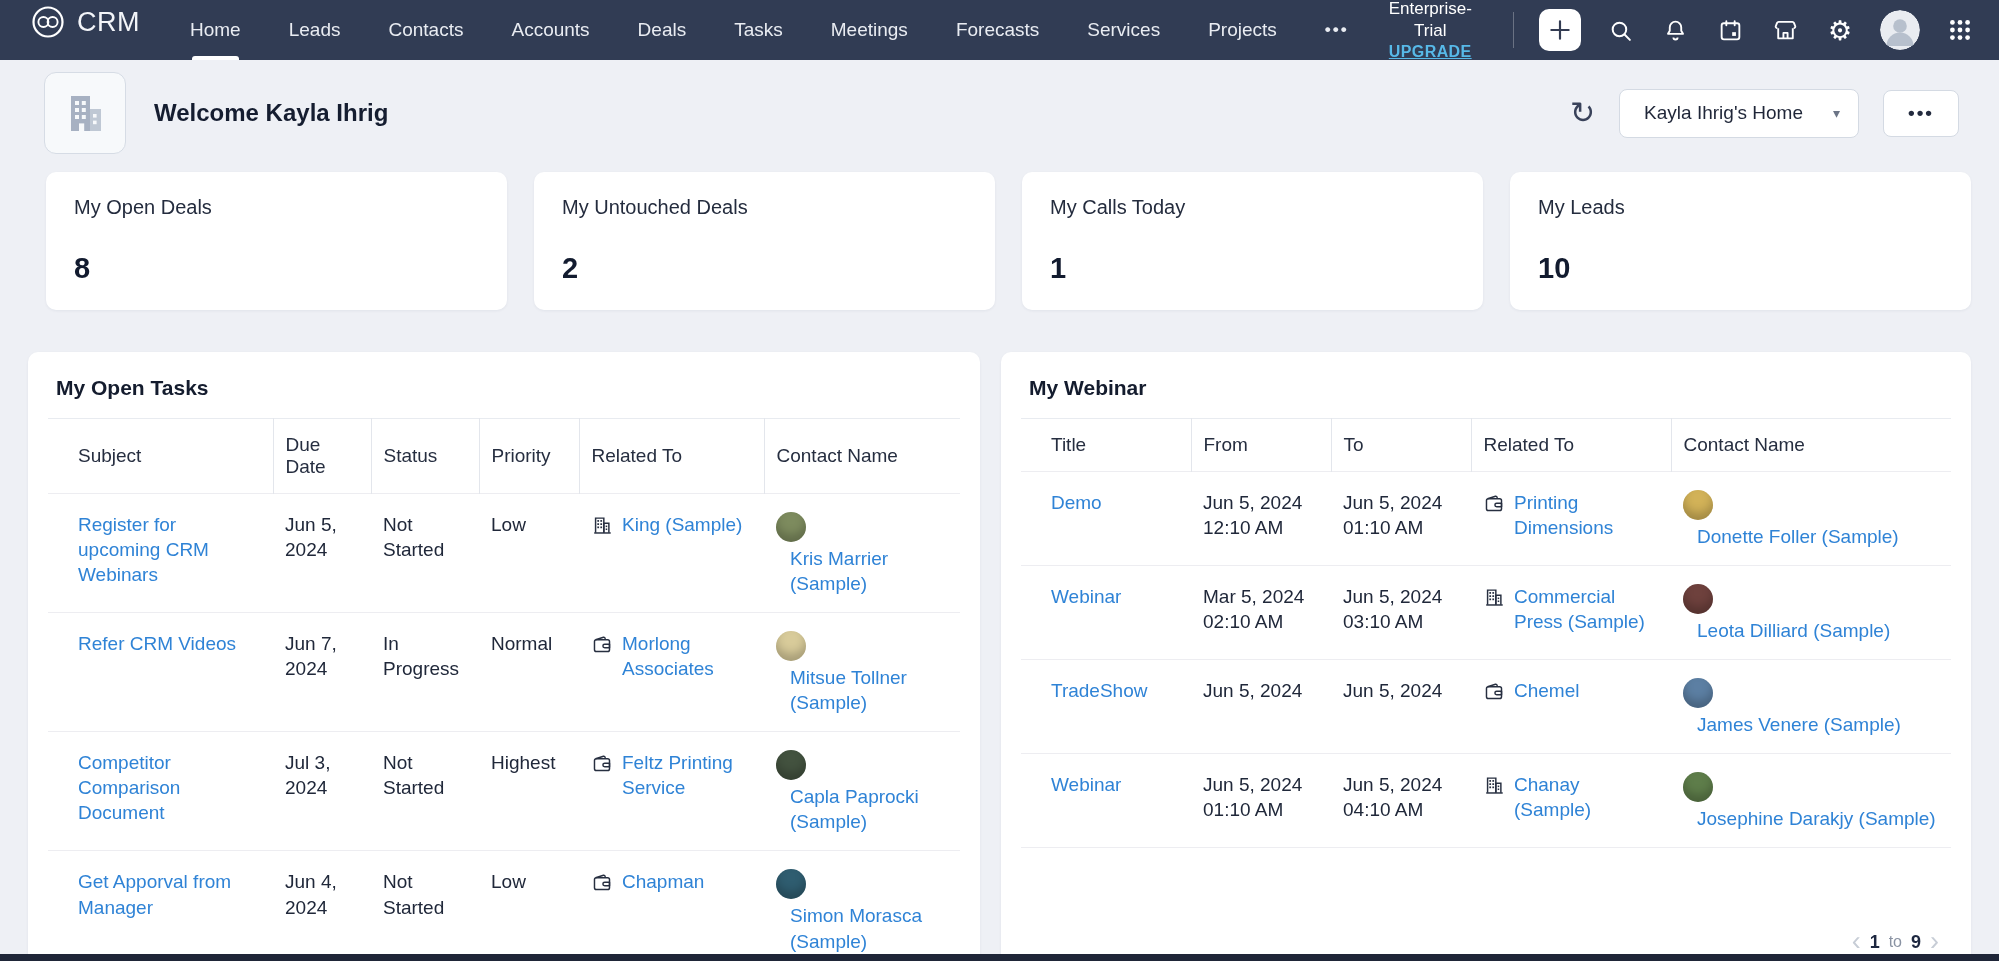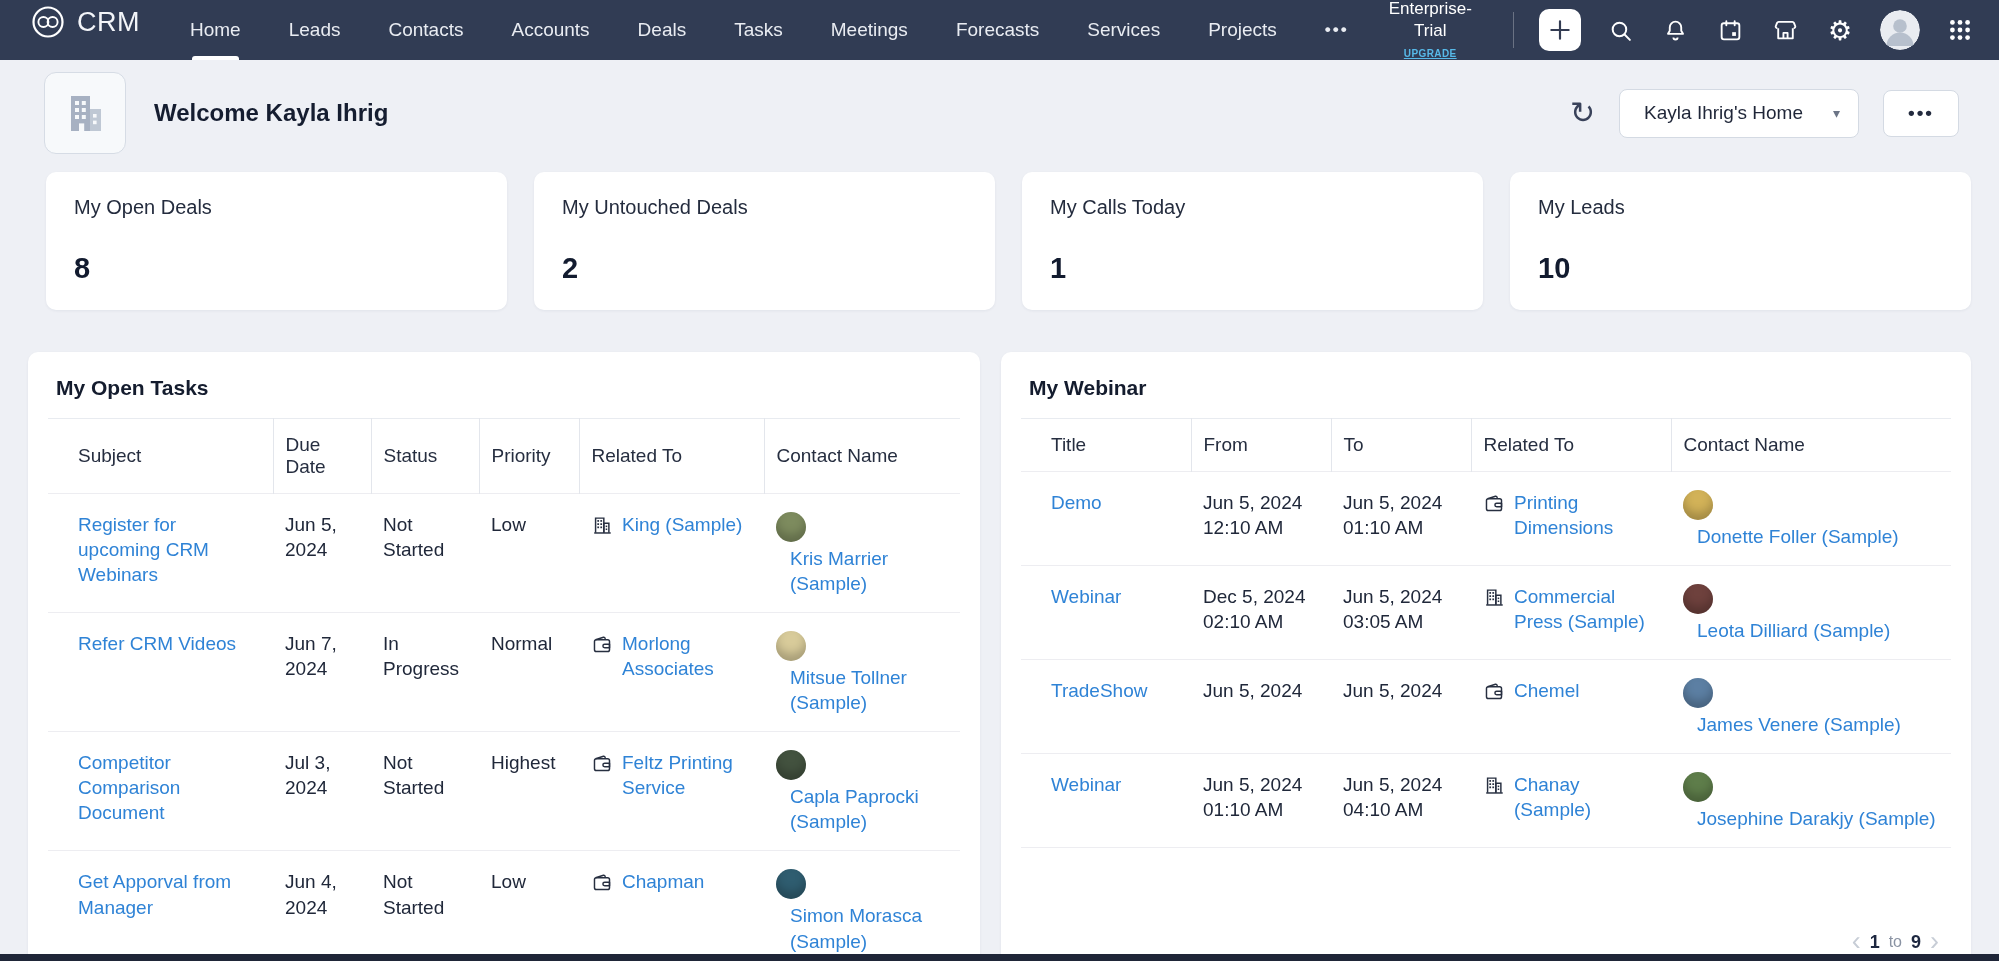--- a/index.html
+++ b/index.html
@@ -12,21 +12,21 @@
 .navbar{height:60px;background:var(--navbar-bg,#313c54);display:flex;align-items:center;padding:0 24px;color:#fff;position:relative;z-index:5}
 .brand{display:flex;align-items:center;gap:11px;margin:0 10px 16px 6px;cursor:pointer}
 .brand-name{font-size:27px;font-weight:500;letter-spacing:.5px;color:#f3f5f9}
 .nav-items{display:flex;height:60px;margin-left:16px}
 .nav-item{position:relative;display:flex;align-items:center;height:60px;padding:0 24px;font-size:19px;color:#e9ecf2;cursor:pointer;white-space:nowrap}
 .nav-item.active::after{content:"";position:absolute;left:26px;right:26px;bottom:0;height:4px;background:#fff;border-radius:3px 3px 0 0}
 .nav-more{font-weight:bold;letter-spacing:2px;font-size:17px}
 .nav-right{margin-left:auto;display:flex;align-items:center;gap:25px}
 .plan{text-align:center;line-height:1.3}
 .plan-name{font-size:17px;color:#fff}
-.upgrade{display:inline-block;font-size:10px;font-weight:bold;color:var(--upgrade,#57b9e8);text-decoration:underline;letter-spacing:.4px}
+.upgrade{display:inline-block;font-size:16px;font-weight:bold;color:var(--upgrade,#57b9e8);text-decoration:underline;letter-spacing:.4px}
 .vdiv{width:1px;height:36px;background:rgba(255,255,255,.28)}
 .create-btn{width:42px;height:42px;background:#fff;border-radius:10px;display:flex;align-items:center;justify-content:center}
 .icon-btn{display:flex;align-items:center;justify-content:center;width:30px;height:34px;color:#fff}
 .gear-glyph{font-size:27px;line-height:1;color:#fff;font-family:"DejaVu Sans",sans-serif}
 .avatar-btn{width:40px;height:40px;border-radius:50%;overflow:hidden;flex:none}
 
 
 .header-band{height:106px;display:flex;align-items:center;padding:0 40px 0 44px}
 .module-box{width:82px;height:82px;background:#f7f9fb;border:1px solid #d6dce5;border-radius:12px;display:flex;align-items:center;justify-content:center}
 .page-title{font-size:24px;font-weight:bold;margin-left:28px;color:#151d30}
@@ -417,22 +417,22 @@
               </span>
             </td>
             <td>
               <span class="avatar" style="background: rgb(210, 178, 88);"></span>
               <a class="cname">Donette Foller (Sample)</a>
             </td>
           </tr>
 
           <tr>
             <td><a>Webinar</a></td>
-            <td>Dec 5, 2024 02:10 AM</td>
-            <td>Jun 5, 2024 03:05 AM</td>
+            <td>Mar 5, 2024 02:10 AM</td>
+            <td>Jun 5, 2024 03:10 AM</td>
             <td>
               <span class="rel">
                 <svg width="22" height="22" viewBox="0 0 24 24">
                   <g fill="none" stroke="#272f40" stroke-width="1.6">
                     <path d="M5 20.5V4.5h9v16"></path>
                     <path d="M14 20.5V10h5.5v10.5"></path>
                     <path d="M3.5 20.7h18"></path>
                   </g>
                   <g fill="#272f40">
                     <rect x="6.9" y="6.6" width="1.9" height="1.9"></rect>

